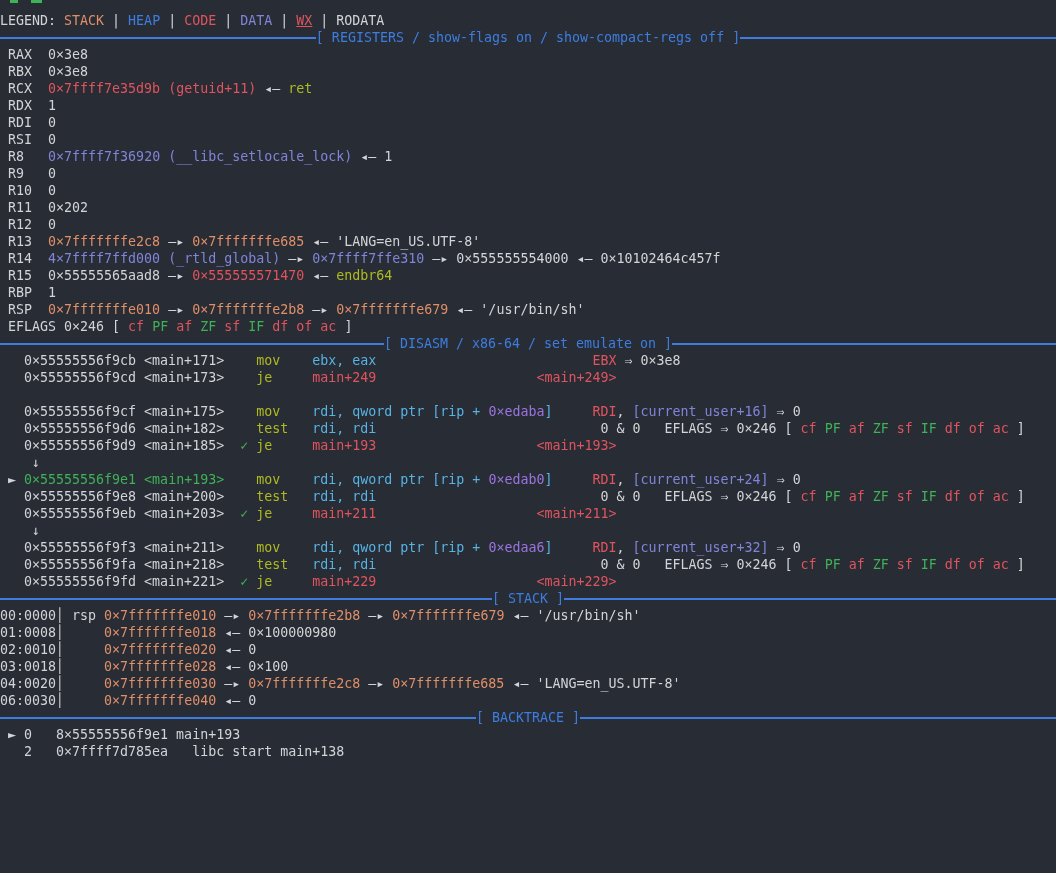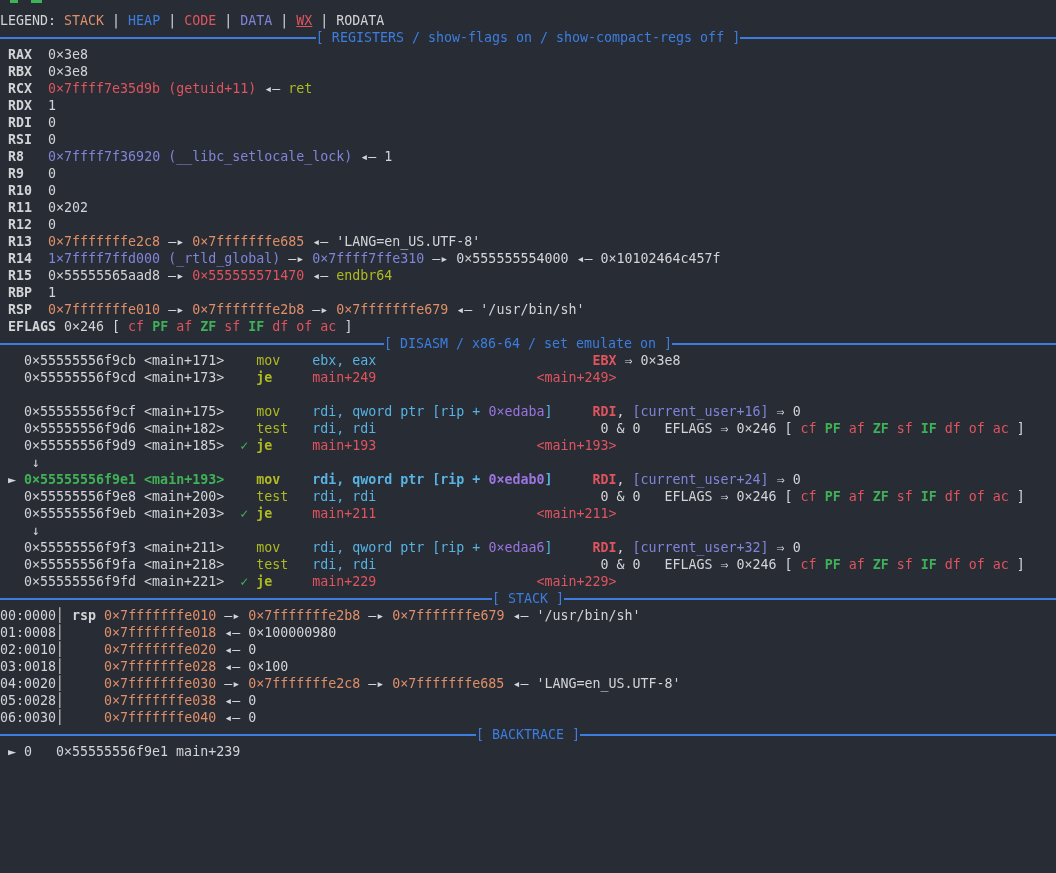--- a/index.html
+++ b/index.html
@@ -35,21 +35,21 @@
   .prompt-row{height:26px;line-height:17px;padding-top:6px;white-space:pre;}
   .s-fg{color:var(--fg)}
   .s-or{color:var(--orange)}
   .s-rd{color:var(--red)}
   .s-bl{color:var(--blue)}
   .s-pu{color:var(--purple)}
   .s-pu2{color:var(--violet)}
   .s-cy{color:var(--cyan)}
   .s-ol{color:var(--olive)}
   .s-gr{color:var(--green)}
-  .s-b{font-weight:bold}
+  .s-b{font-weight:normal}
   .s-u{text-decoration:underline}
   .artifact{position:absolute;top:0;height:3px;background:var(--green);}
 </style>
 </head>
 <body>
 
 <div id="terminal">
   <div class="artifact" style="left:10px;width:8px;"></div>
   <div class="artifact" style="left:31px;width:11px;"></div>
 
@@ -64,21 +64,21 @@
       <div class="row"><span class="s-fg s-b"> RCX</span><span class="s-fg">  </span><span class="s-rd">0×7ffff7e35d9b (getuid+11)</span><span class="s-fg"> ◂— </span><span class="s-ol">ret</span></div>
       <div class="row"><span class="s-fg s-b"> RDX</span><span class="s-fg">  1</span></div>
       <div class="row"><span class="s-fg s-b"> RDI</span><span class="s-fg">  0</span></div>
       <div class="row"><span class="s-fg s-b"> RSI</span><span class="s-fg">  0</span></div>
       <div class="row"><span class="s-fg s-b"> R8</span><span class="s-fg">   </span><span class="s-pu">0×7ffff7f36920 (__libc_setlocale_lock)</span><span class="s-fg"> ◂— 1</span></div>
       <div class="row"><span class="s-fg s-b"> R9</span><span class="s-fg">   0</span></div>
       <div class="row"><span class="s-fg s-b"> R10</span><span class="s-fg">  0</span></div>
       <div class="row"><span class="s-fg s-b"> R11</span><span class="s-fg">  0×202</span></div>
       <div class="row"><span class="s-fg s-b"> R12</span><span class="s-fg">  0</span></div>
       <div class="row"><span class="s-fg s-b"> R13</span><span class="s-fg">  </span><span class="s-or">0×7fffffffe2c8</span><span class="s-fg"> —▸ </span><span class="s-or">0×7fffffffe685</span><span class="s-fg"> ◂— 'LANG=en_US.UTF-8'</span></div>
-      <div class="row"><span class="s-fg s-b"> R14</span><span class="s-fg">  </span><span class="s-pu">1×7ffff7ffd000 (_rtld_global)</span><span class="s-fg"> —▸ </span><span class="s-pu">0×7ffff7ffe310</span><span class="s-fg"> —▸ 0×555555554000 ◂— 0×10102464c457f</span></div>
+      <div class="row"><span class="s-fg s-b"> R14</span><span class="s-fg">  </span><span class="s-pu">4×7ffff7ffd000 (_rtld_global)</span><span class="s-fg"> —▸ </span><span class="s-pu">0×7ffff7ffe310</span><span class="s-fg"> —▸ 0×555555554000 ◂— 0×10102464c457f</span></div>
       <div class="row"><span class="s-fg s-b"> R15</span><span class="s-fg">  0×55555565aad8 —▸ </span><span class="s-rd">0×555555571470</span><span class="s-fg"> ◂— </span><span class="s-ol">endbr64</span></div>
       <div class="row"><span class="s-fg s-b"> RBP</span><span class="s-fg">  1</span></div>
       <div class="row"><span class="s-fg s-b"> RSP</span><span class="s-fg">  </span><span class="s-or">0×7fffffffe010</span><span class="s-fg"> —▸ </span><span class="s-or">0×7fffffffe2b8</span><span class="s-fg"> —▸ </span><span class="s-or">0×7fffffffe679</span><span class="s-fg"> ◂— '/usr/bin/sh'</span></div>
       <div class="row"><span class="s-fg s-b"> EFLAGS</span><span class="s-fg"> 0×246 [ </span><span class="s-rd">cf</span><span class="s-fg"> </span><span class="s-gr s-b">PF</span><span class="s-fg"> </span><span class="s-rd">af</span><span class="s-fg"> </span><span class="s-gr s-b">ZF</span><span class="s-fg"> </span><span class="s-rd">sf</span><span class="s-fg"> </span><span class="s-gr s-b">IF</span><span class="s-fg"> </span><span class="s-rd">df</span><span class="s-fg"> </span><span class="s-rd">of</span><span class="s-fg"> </span><span class="s-rd">ac</span><span class="s-fg"> ]</span></div>
     </div>
 
   <div class="sep">
     <span class="lbl">[ DISASM / x86-64 / set emulate on ]</span>
   </div>
   <div>
@@ -100,29 +100,28 @@
 
   <div class="sep">
     <span class="lbl">[ STACK ]</span>
   </div>
   <div>
       <div class="row"><span class="s-fg">00:0000│ </span><span class="s-fg s-b">rsp</span><span class="s-fg"> </span><span class="s-or">0×7fffffffe010</span><span class="s-fg"> —▸ </span><span class="s-or">0×7fffffffe2b8</span><span class="s-fg"> —▸ </span><span class="s-or">0×7fffffffe679</span><span class="s-fg"> ◂— '/usr/bin/sh'</span></div>
       <div class="row"><span class="s-fg">01:0008│     </span><span class="s-or">0×7fffffffe018</span><span class="s-fg"> ◂— 0×100000980</span></div>
       <div class="row"><span class="s-fg">02:0010│     </span><span class="s-or">0×7fffffffe020</span><span class="s-fg"> ◂— 0</span></div>
       <div class="row"><span class="s-fg">03:0018│     </span><span class="s-or">0×7fffffffe028</span><span class="s-fg"> ◂— 0×100</span></div>
       <div class="row"><span class="s-fg">04:0020│     </span><span class="s-or">0×7fffffffe030</span><span class="s-fg"> —▸ </span><span class="s-or">0×7fffffffe2c8</span><span class="s-fg"> —▸ </span><span class="s-or">0×7fffffffe685</span><span class="s-fg"> ◂— 'LANG=en_US.UTF-8'</span></div>
-      <div class="row"><span class="s-fg">05:0028│     </span><span class="s-or">0×7fffffffe038</span><span class="s-fg"> ◂— 0</span></div>
       <div class="row"><span class="s-fg">06:0030│     </span><span class="s-or">0×7fffffffe040</span><span class="s-fg"> ◂— 0</span></div>
     </div>
 
   <div class="sep">
     <span class="lbl">[ BACKTRACE ]</span>
   </div>
   <div>
-      <div class="row"><span class="s-fg"> ► 0   0×55555556f9e1 main+239</span></div>
+      <div class="row"><span class="s-fg"> ► 0   8×55555556f9e1 main+193</span></div>
       <div class="row"><span class="s-fg">   2   0×7ffff7d785ea __libc_start_main+138</span></div>
       <div class="row"><span class="s-fg">   3   0×5555555713f5 _start+37</span></div>
     </div>
 
   <div class="plainline"></div>
   <div class="prompt-row">
     <span class="s-gr s-b">pwndbg&gt;</span>
   </div>
 </div>
 

